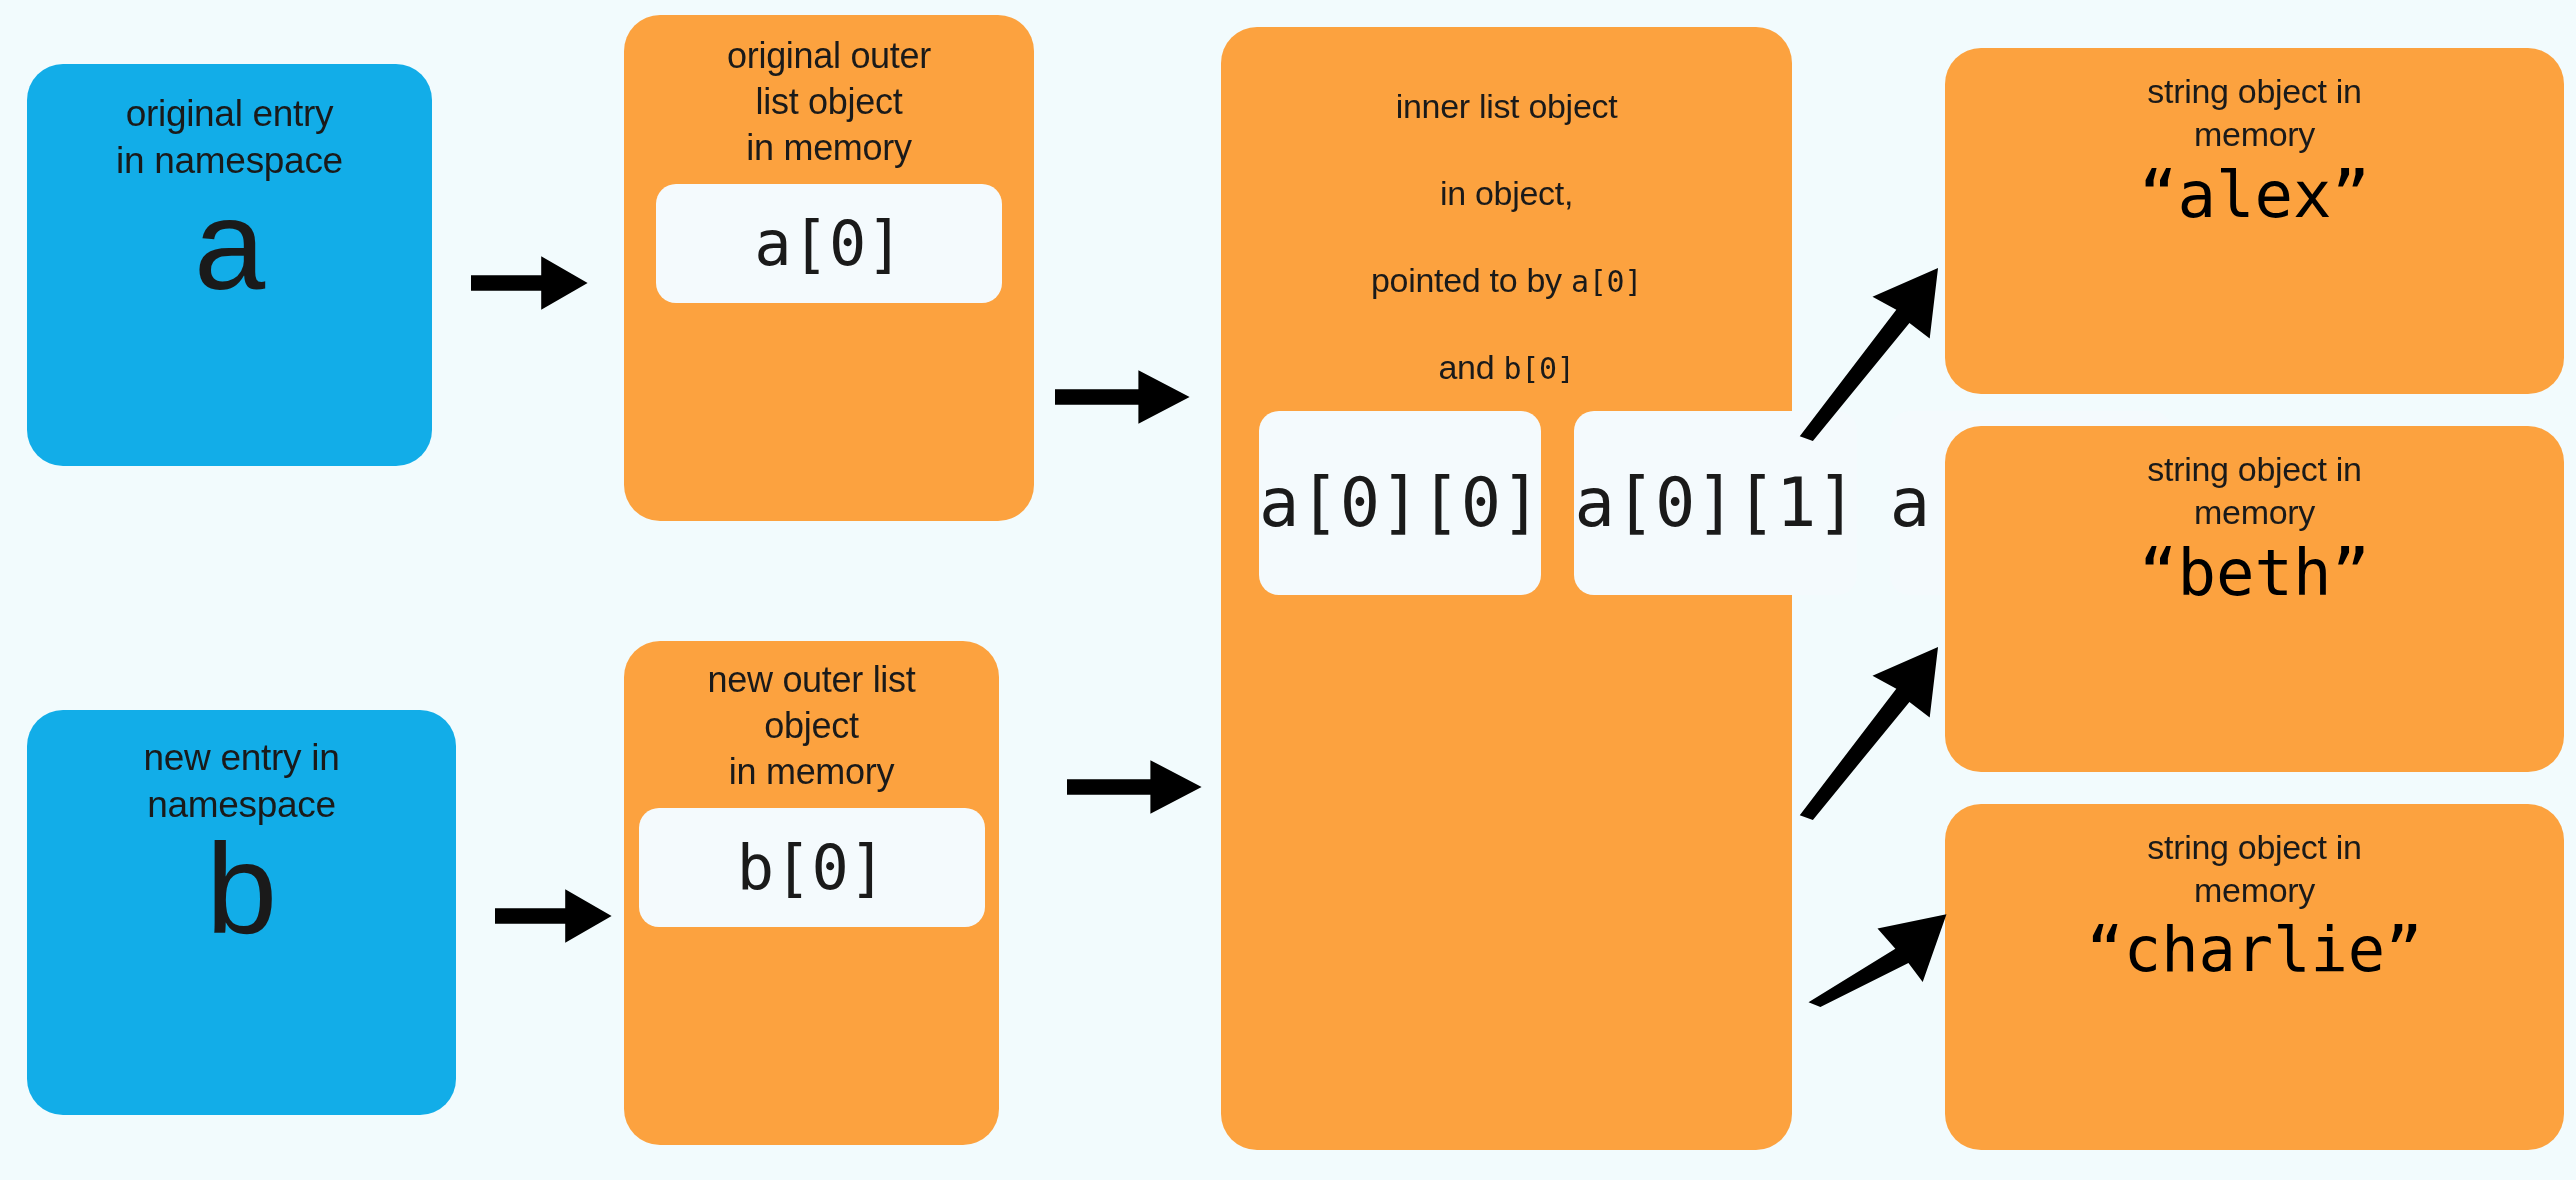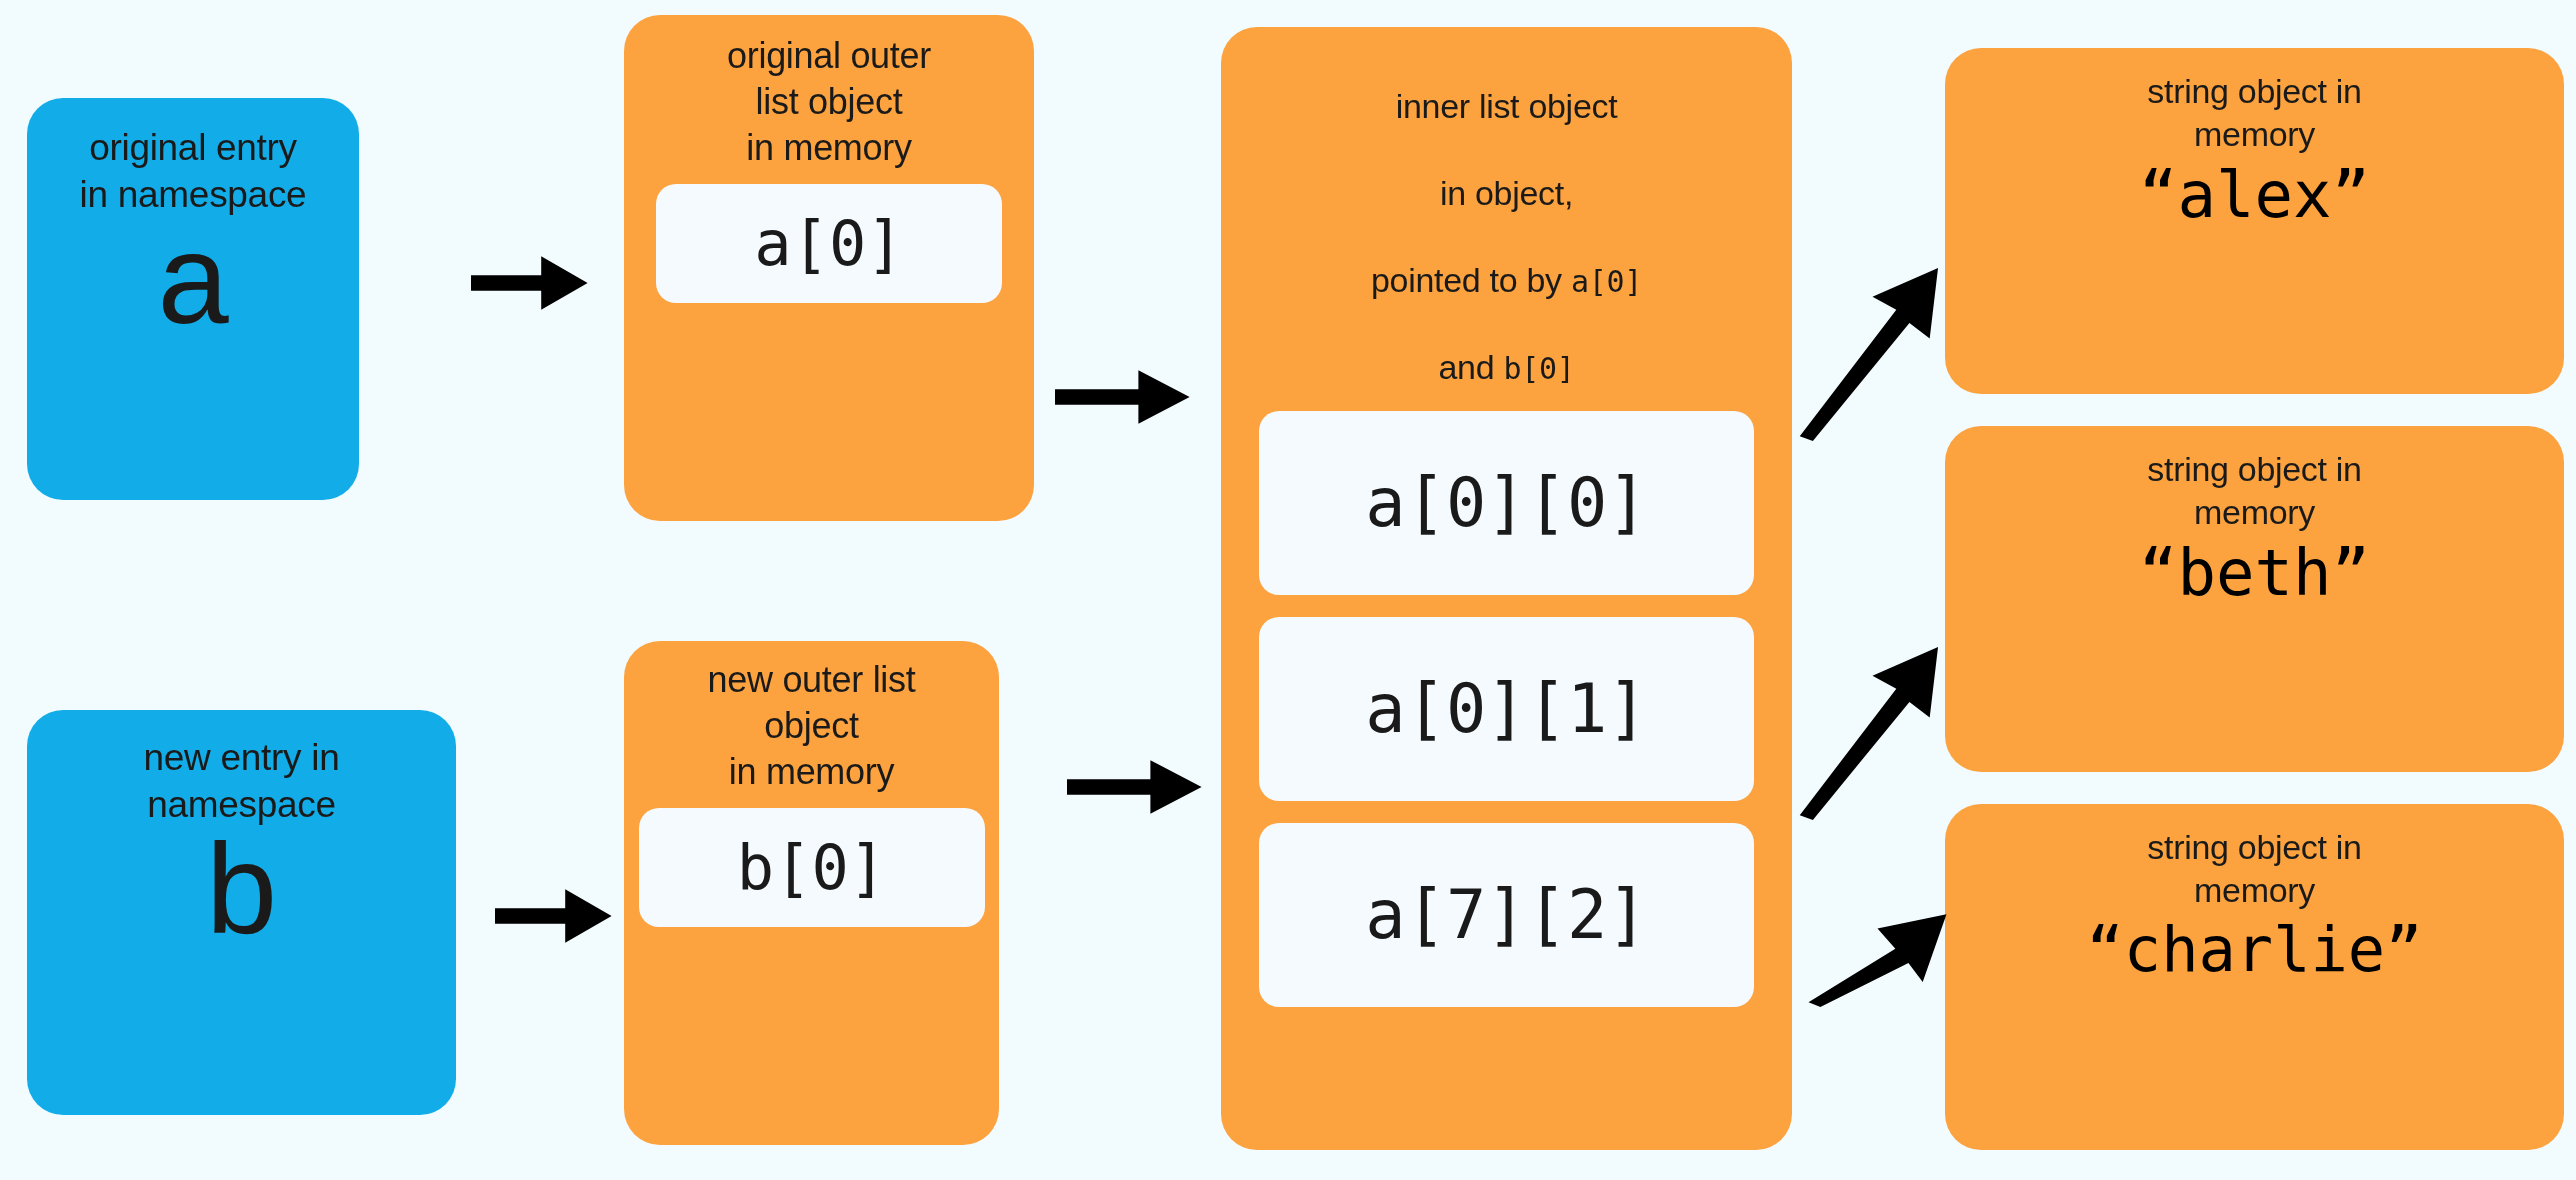--- a/index.html
+++ b/index.html
@@ -66,21 +66,21 @@
   .strval {
     font-family: "DejaVu Sans Mono", "Liberation Mono", monospace;
     font-weight: 400;
     color: #000000;
     white-space: pre;
     text-align: center;
     line-height: 1.0;
   }
 
   
-  #box-a-namespace   { left:27px;   top:64px;  width:332px;  height:402px; padding-top:26px;margin-top:34px; }
+  #box-a-namespace   { left:27px;   top:64px;  width:405px;  height:402px; padding-top:26px; }
   #box-b-namespace   { left:27px;   top:710px; width:429px;  height:405px; padding-top:24px; }
 
   #box-outer-a       { left:624px; top:15px;   width:410px;  height:506px; padding-top:18px; }
   #box-outer-b       { left:624px; top:641px; width:375px;  height:504px; padding-top:15.5px; }
 
   #box-inner-list    { left:1221px; top:27px;   width:571px;  height:1123px; padding-top:14.3px; }
 
   #box-str-alex      { left:1945px; top:48px;   width:619px; height:346px; padding-top:21.5px; }
   #box-str-beth      { left:1945px; top:426px;  width:619px; height:346px; padding-top:21.5px; }
   #box-str-charlie   { left:1945px; top:804px; width:619px; height:346px; padding-top:21.5px; }
@@ -96,22 +96,21 @@
 
   .slot-inner { width: 495px; height: 184px; }
   .slot-inner .mono { font-size: 67px; }
 
   #inner-slots {
     position: absolute;
     left: 1259px;
     top: 411px;
     width: 495px;
     display: flex;
-    flex-direction: column;
-    gap: 22px;
+    gap: 33px;
   }
 
   .str-big { font-size: 64px; margin-top: 6px; }
   .str-big.long { font-size: 62px; }
 
   .mixed-line {
     display: block;
     text-align: center;
   }
   .mixed-line .mono-inline {

